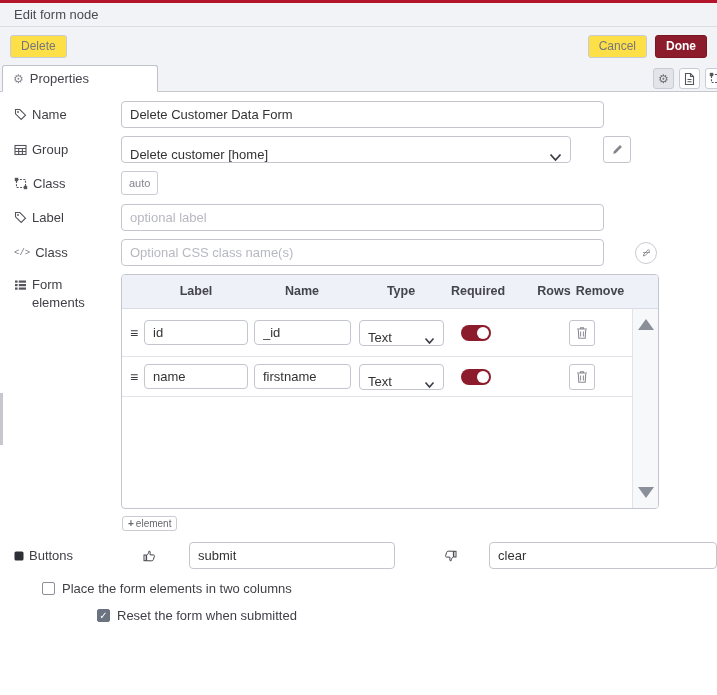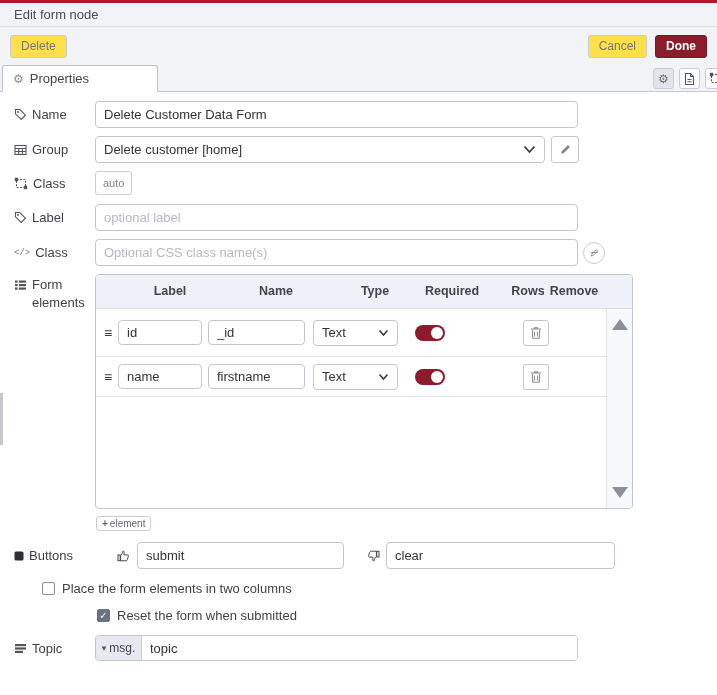--- a/index.html
+++ b/index.html
@@ -23,32 +23,32 @@
          border:1px solid #bfc2cb; border-bottom:1px solid #fff; border-radius:3px 3px 0 0;
          display:flex; align-items:center; gap:6px; padding-left:10px; font-size:13px; color:#44444c; }
   .tab .gear-glyph { font-size:12px; color:#8a8a92; }
   .tab-actions { position:absolute; right:-9px; top:3px; display:flex; gap:5px; }
   .mini-btn { width:21px; height:21px; border:1px solid #c9ccd4; border-radius:3px; background:#fff;
               display:flex; align-items:center; justify-content:center; color:#707078; font-size:12px; cursor:pointer; }
   .mini-btn.active { background:#e2e4ea; }
 
   .content { padding:9px 0 0 14px; background:#fff; }
 
-  .row { display:flex; align-items:center; margin-bottom:8px; }
+  .row { display:flex; align-items:center; margin-bottom:8px;gap:26px; }
   .flabel { width:81px; display:flex; align-items:center; gap:5px; font-size:13px; color:#3f3f46; flex:none; }
   .flabel svg { flex:none; }
   .icon-stroke { stroke:#55555d; fill:none; stroke-width:1.1; }
 
   input.text { height:27px; border:1px solid #c3c6cf; border-radius:4px; font-family:inherit;
                font-size:13px; color:#333; padding:0 8px; outline:none; }
   input.text::placeholder { color:#b7b8c2; }
   .w-full { width:483px; }
 
   .select { height:27px; border:1px solid #c3c6cf; border-radius:4px; background:#fff;
-            display:flex; align-items:center; font-size:13px; color:#333; padding:0 8px;
+            display:flex; align-items:flex-end; font-size:13px; color:#333; padding:0 8px;
             justify-content:space-between; cursor:pointer; }
   .chev svg { display:block; }
 
   .sq-btn { border:1px solid #c3c6cf; border-radius:3px; background:#fff; display:flex;
             align-items:center; justify-content:center; cursor:pointer; }
 
   .chip { height:24px; min-width:37px; border:1px solid #c9ccd4; border-radius:3px; background:#fff;
           font-size:11px; color:#84848c; display:flex; align-items:center; justify-content:center; padding:0 7px; cursor:pointer; }
 
   .circle-btn { width:22px; height:22px; border:1px solid #c9ccd4; border-radius:50%; background:#fff;
@@ -59,21 +59,21 @@
   .fe-table { width:538px; height:235px; border:1px solid #c3c6cf; border-radius:4px; position:relative; overflow:hidden; background:#fff; }
   .fe-header { height:34px; background:#eef1f8; border-bottom:1px solid #d9dce6; position:relative;
                font-size:12.5px; font-weight:bold; color:#44444c; }
   .fe-header span { position:absolute; top:9px; transform:translateX(-50%); }
   .fe-body { position:absolute; top:34px; left:0; right:26px; bottom:0; }
   .fe-item { display:flex; align-items:center; border-bottom:1px solid #e3e4e9; padding-left:8px; }
   .fe-item.r1 { height:48px; }
   .fe-item.r2 { height:40px; }
   .drag { width:12px; font-size:14px; color:#3c3c44; cursor:grab; }
   .fe-item input.text { height:25px; }
-  .in-label { width:84px; margin-left:2px; }
+  .in-label { width:104px; margin-left:2px; }
   .in-name  { width:97px;  margin-left:6px; }
   .type-select { width:85px; height:26px; margin-left:8px; }
   .toggle { width:30px; height:16px; border-radius:9px; background:#8c1b2b; margin-left:17px; position:relative; cursor:pointer; flex:none; }
   .toggle .knob { position:absolute; right:2px; top:2px; width:12px; height:12px; border-radius:50%; background:#fff; }
   .trash-btn { width:26px; height:26px; margin-left:78px; border-radius:3px; }
   .scrolltrack { position:absolute; right:0; top:34px; bottom:0; width:26px; background:#f7f8fa; border-left:1px solid #e2e3e8; cursor:pointer; }
   .tri-up { position:absolute; top:10px; left:5px; width:0; height:0;
             border-left:8px solid transparent; border-right:8px solid transparent; border-bottom:11px solid #8b8f99; }
   .tri-down { position:absolute; bottom:10px; left:5px; width:0; height:0;
               border-left:8px solid transparent; border-right:8px solid transparent; border-top:11px solid #8b8f99; }
@@ -333,34 +333,17 @@
       <span class="checkbox"></span>
       <span>Place the form elements in two columns</span>
     </div>
     <div class="chk-row">
       <span class="checkbox checked">
           <span>✓</span>
         </span>
       <span>Reset the form when submitted</span>
     </div>
 
-    <div class="row">
-      <div class="flabel">
-        <svg width="13" height="11" viewBox="0 0 13 11">
-          <rect x="1" y="1" width="11" height="2.2" fill="#55555d"></rect>
-          <rect x="1" y="4.4" width="11" height="2.2" fill="#55555d"></rect>
-          <rect x="1" y="7.8" width="8" height="2.2" fill="#55555d"></rect>
-        </svg>
-        <span>Topic</span>
-      </div>
-      <div class="typed">
-        <span class="prefix">
-          <span class="caret">▾</span>
-          <span>msg.</span>
-        </span>
-        <input type="text" value="topic" style="">
-      </div>
-    </div>
 
   </div>
 
   <div class="left-notch"></div>
 </div>
 
 </body></html>

